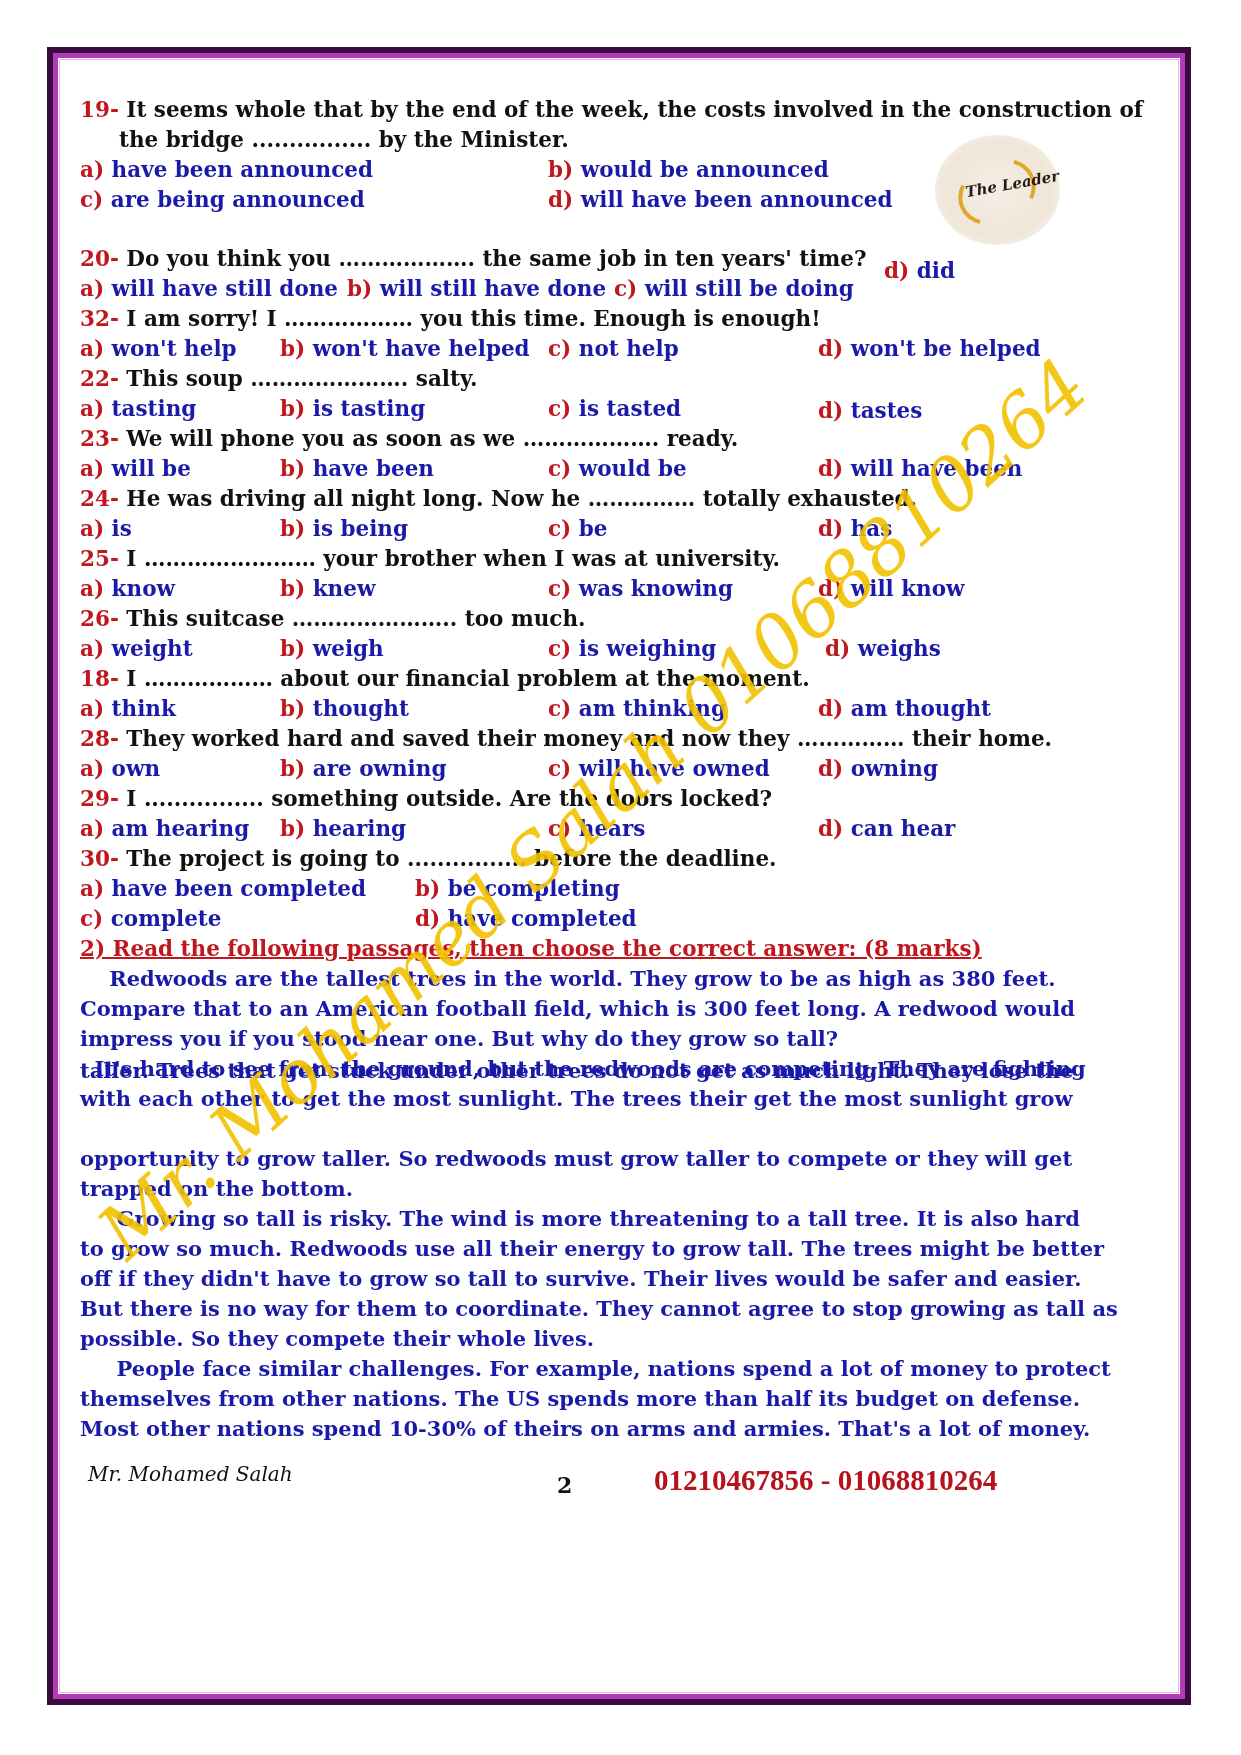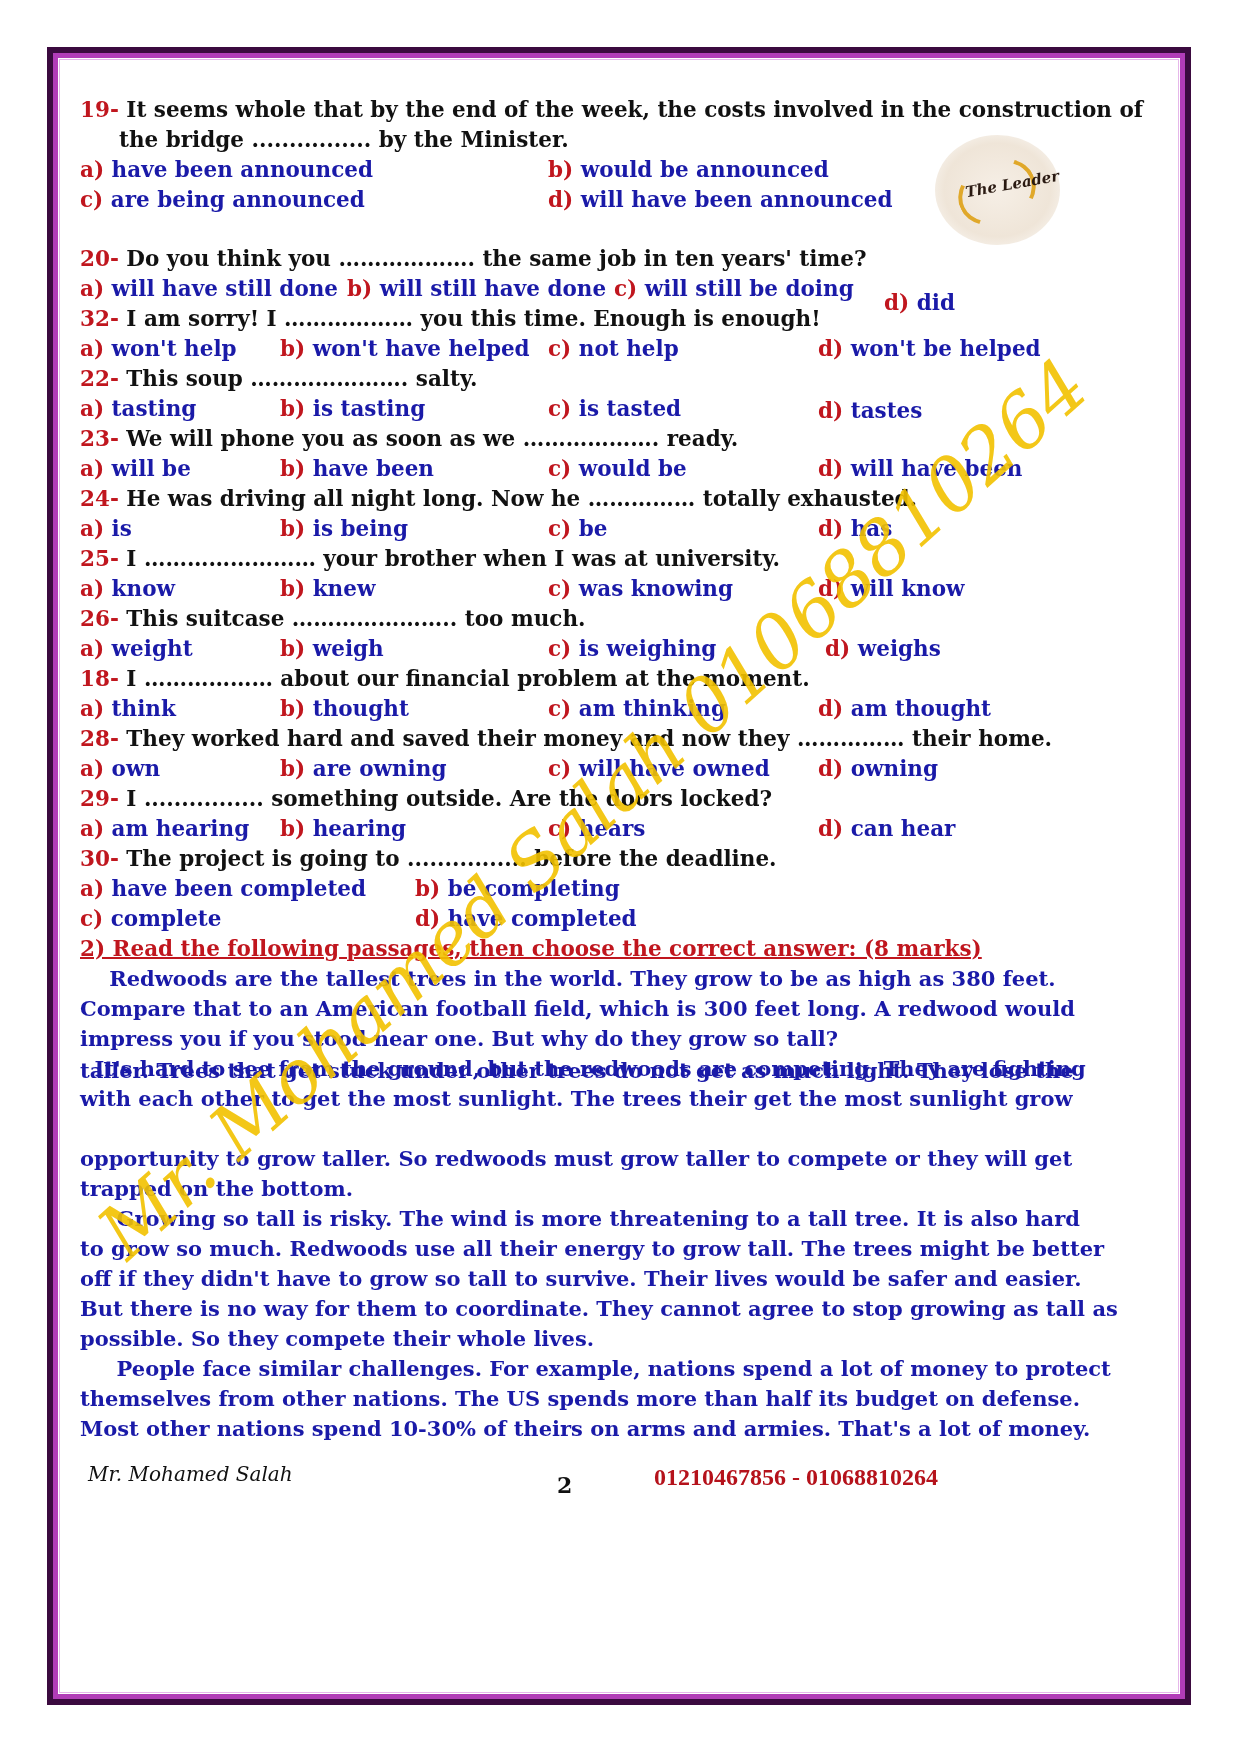--- a/index.html
+++ b/index.html
@@ -13,21 +13,21 @@
   .opt { position:absolute; white-space:nowrap; font-weight:bold; font-size:21.5px; line-height:30px; color:#1a1aa8; }
   .opt .lbl { color:#c0161e; }
   .section { position:absolute; left:80px; top:934px; font-weight:bold; font-size:21.5px; line-height:30px; color:#c0161e; text-decoration:underline; text-decoration-thickness:2px; white-space:nowrap; }
   .para { position:absolute; left:80px; white-space:nowrap; font-weight:bold; font-size:21px; line-height:30px; color:#1a1aa8; }
   .logo { position:absolute; left:935px; top:135px; width:125px; height:110px; border-radius:50%; background:radial-gradient(ellipse at center, #f6efe6 0%, #efe5d8 60%, #ffffff 100%); }
   .logo .ring { position:absolute; left:22px; top:25px; width:80px; height:64px; border:4px solid #e0a82a; border-radius:50%; border-top-color:transparent; border-bottom-color:transparent; transform:rotate(-25deg); box-sizing:border-box; }
   .logo .text { position:absolute; left:30px; top:40px; font-family:"DejaVu Serif", serif; font-style:italic; font-weight:bold; font-size:15px; color:#2a1a12; transform:rotate(-10deg); }
   .watermark { position:absolute; left:55px; top:760px; font-family:"DejaVu Serif", serif; font-style:italic; font-size:74px; color:#f2c200; opacity:0.9; white-space:nowrap; transform:rotate(-42deg); transform-origin:left center; pointer-events:none; }
   .footer-name { position:absolute; left:88px; top:1462px; font-family:"DejaVu Serif", serif; font-style:italic; font-weight:normal; font-size:20px; color:#111; white-space:nowrap; }
   .footer-page { position:absolute; left:557px; top:1472px; font-weight:bold; font-size:22px; color:#111; }
-  .footer-phone { position:absolute; left:654px; top:1464px; font-weight:bold; font-size:24px; color:#b5121b; white-space:nowrap; font-family:"Liberation Serif", serif; }
+  .footer-phone { position:absolute; left:654px; top:1464px; font-weight:bold; font-size:29px; color:#b5121b; white-space:nowrap; font-family:"Liberation Serif", serif; }
 </style>
 </head>
 <body>
 
 <div class="frame-outer"></div>
 <div class="frame-inner"></div>
 <div class="frame-line"></div>
 
 <div class="logo">
   <div class="ring"></div>
@@ -38,21 +38,21 @@
 <div class="line" style="top:125px;left:119px"><span class="stem">the bridge ................ by the Minister.</span></div>
 <div class="opt" style="left:80px;top:155px"><span class="lbl">a)</span> <span>have been announced</span></div>
 <div class="opt" style="left:548px;top:155px"><span class="lbl">b)</span> <span>would be announced</span></div>
 <div class="opt" style="left:80px;top:185px"><span class="lbl">c)</span> <span>are being announced</span></div>
 <div class="opt" style="left:548px;top:185px"><span class="lbl">d)</span> <span>will have been announced</span></div>
 
 <div class="line" style="top:244px"><span class="num">20-</span> <span>Do you think you ………………. the same job in ten years' time?</span></div>
 <div class="opt" style="left:80px;top:274px"><span class="lbl">a)</span> <span>will have still done</span></div>
 <div class="opt" style="left:347px;top:274px"><span class="lbl">b)</span> <span>will still have done</span></div>
 <div class="opt" style="left:614px;top:274px"><span class="lbl">c)</span> <span>will still be doing</span></div>
-<div class="opt" style="left:884px;top:288px"><span class="lbl">d)</span> <span>did</span></div>
+<div class="opt" style="left:884px;top:256px"><span class="lbl">d)</span> <span>did</span></div>
 
 <div class="line" style="top:304px"><span class="num">32-</span> <span>I am sorry! I ……………… you this time. Enough is enough!</span></div>
 <div class="opt" style="left:80px;top:334px"><span class="lbl">a)</span> <span>won't help</span></div>
 <div class="opt" style="left:280px;top:334px"><span class="lbl">b)</span> <span>won't have helped</span></div>
 <div class="opt" style="left:548px;top:334px"><span class="lbl">c)</span> <span>not help</span></div>
 <div class="opt" style="left:818px;top:334px"><span class="lbl">d)</span> <span>won't be helped</span></div>
 
 <div class="line" style="top:364px"><span class="num">22-</span> <span>This soup …………………. salty.</span></div>
 <div class="opt" style="left:80px;top:394px"><span class="lbl">a)</span> <span>tasting</span></div>
 <div class="opt" style="left:280px;top:394px"><span class="lbl">b)</span> <span>is tasting</span></div>

